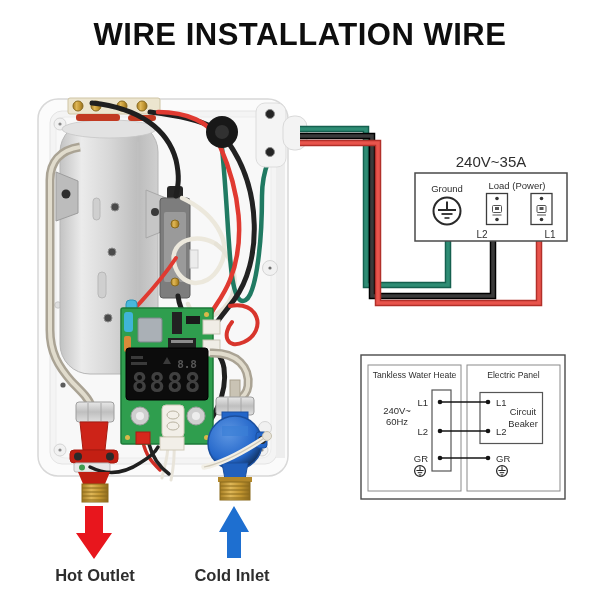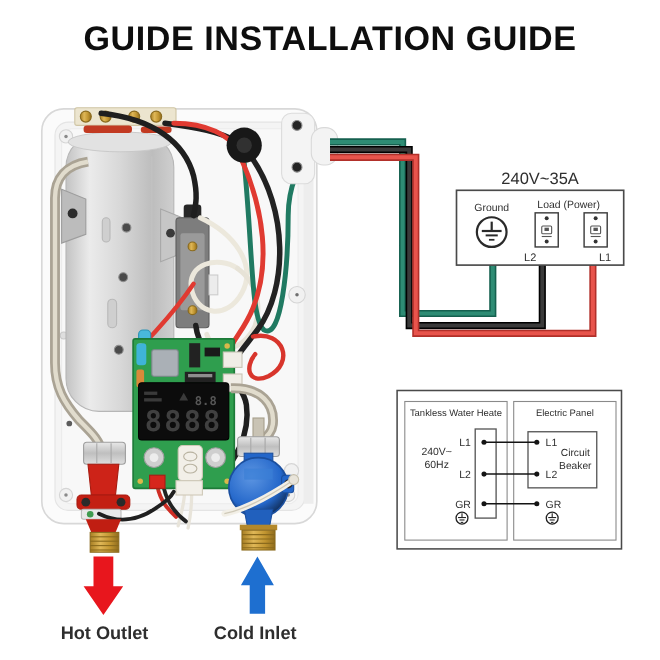--- a/index.html
+++ b/index.html
@@ -10,21 +10,21 @@
   svg{position:absolute;top:0;left:0;}
   .diag-txt{font-family:"Liberation Sans", sans-serif;fill:#2e2e2e;}
   .lcd{font-family:"DejaVu Sans Mono", monospace;font-weight:700;}
   .hotlbl{font-weight:700;font-size:16.5px;}
   .coldlbl{font-weight:700;font-size:16.5px;}
 </style>
 </head>
 <body>
 
 <div class="canvas">
-  <div class="page-title">GUIDE INSTALLATION GUIDE</div>
+  <div class="page-title">WIRE INSTALLATION WIRE</div>
 
   <svg width="600" height="600" viewBox="0 0 600 600">
     <defs>
       <linearGradient id="tankGrad" x1="0" y1="0" x2="1" y2="0">
         <stop offset="0" stop-color="#c3c3c3"></stop>
           <stop offset="0.22" stop-color="#ebebeb"></stop>
         <stop offset="0.5" stop-color="#d8d8d8"></stop>
           <stop offset="0.8" stop-color="#bdbdbd"></stop>
         <stop offset="1" stop-color="#cfcfcf"></stop>
       </linearGradient>

